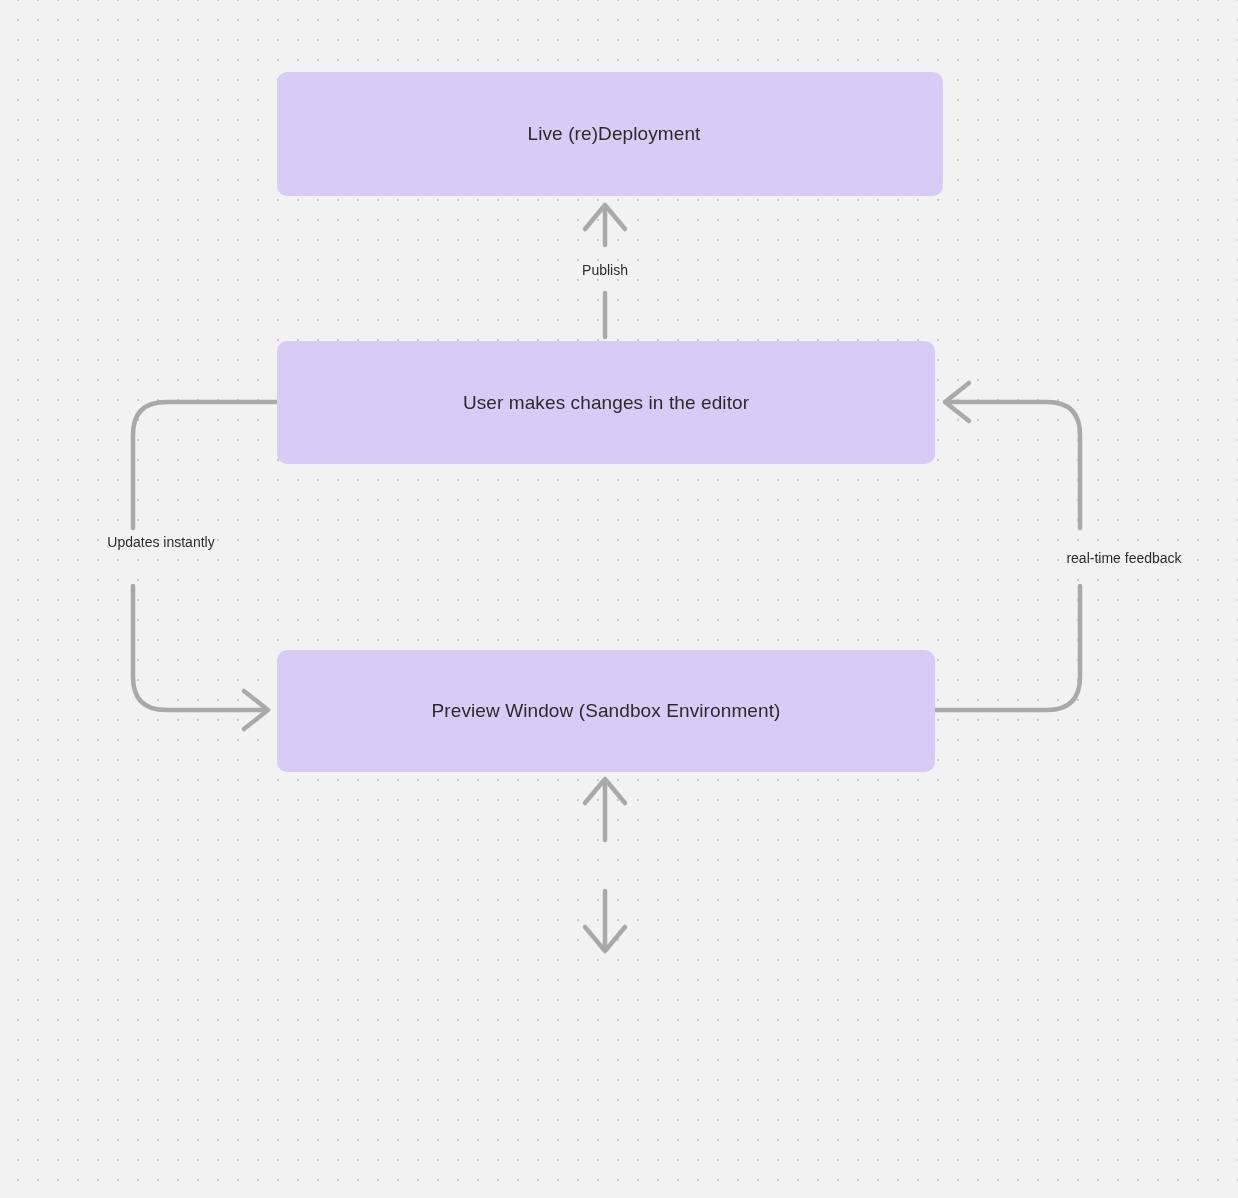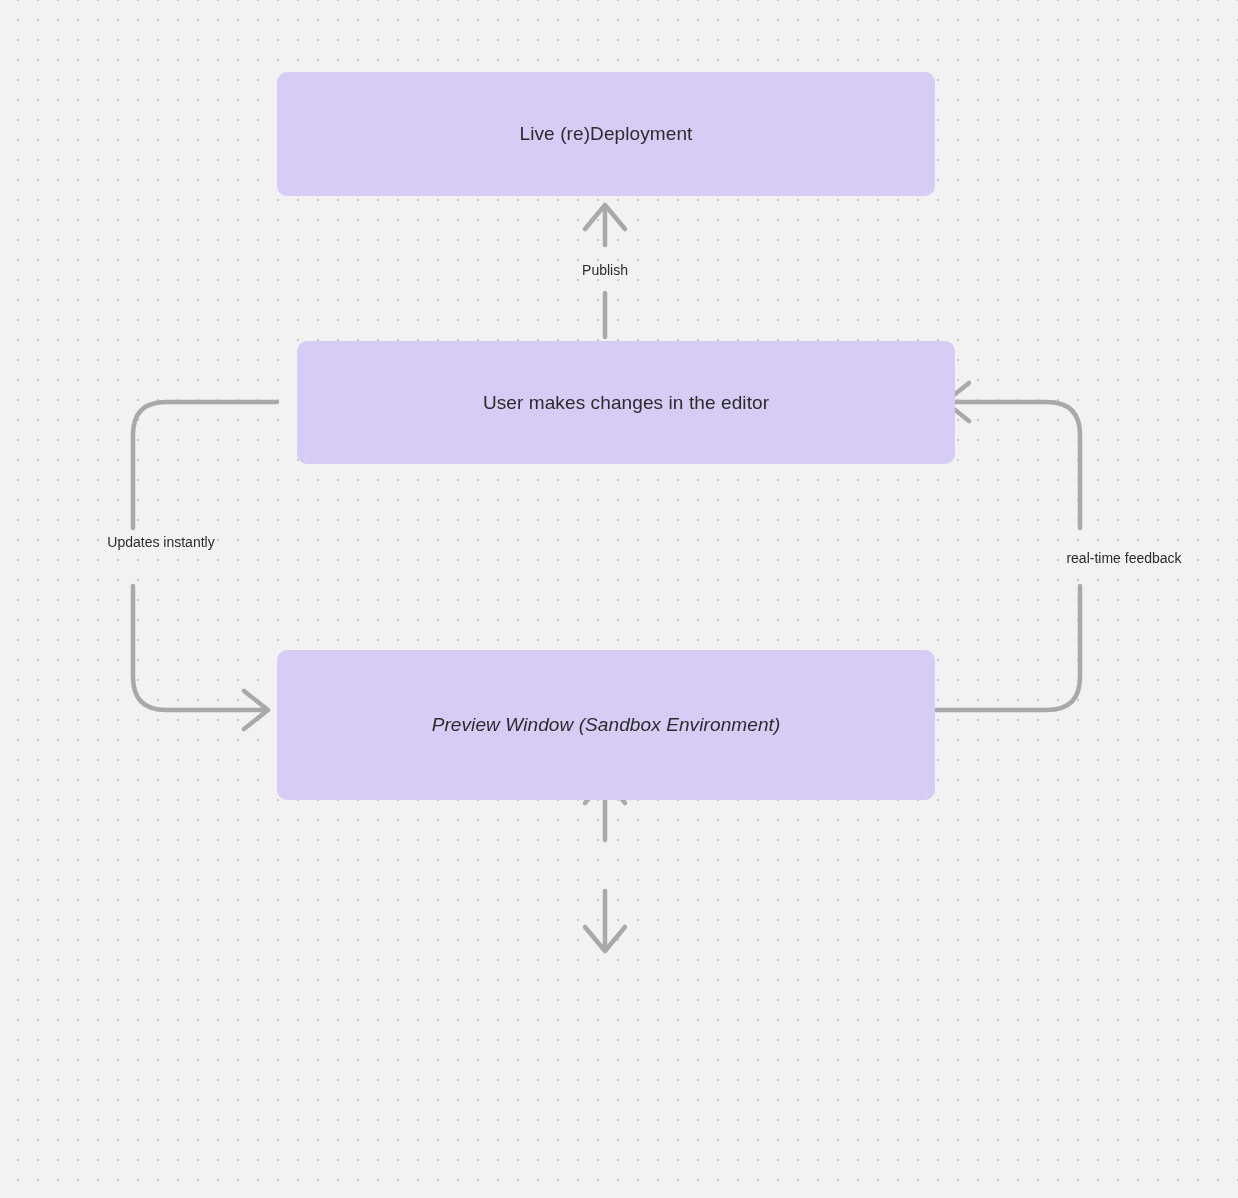--- a/index.html
+++ b/index.html
@@ -27,23 +27,23 @@
     display: flex;
     align-items: center;
     justify-content: center;
   }
   .node-label {
     font-size: 19px;
     color: #2b2b2b;
     letter-spacing: 0.1px;
     text-align: center;
   }
-  #node-live       { top: 72px;  height: 124px; }
-  #node-editor     { top: 341px; height: 123px; margin-left: 20px; }
-  #node-preview    { top: 650px; height: 150px; font-style: italic; }
+  #node-live       { top: 72px;  height: 124px; padding-left: 8px; }
+  #node-editor     { top: 341px; height: 123px; }
+  #node-preview    { top: 650px; height: 122px; }
   #node-devserver  { top: 958px; height: 122px; }
 
   .edge-label {
     position: absolute;
     transform: translate(-50%, -50%);
     font-size: 14px;
     color: #2b2b2b;
     white-space: nowrap;
     text-align: center;
   }

